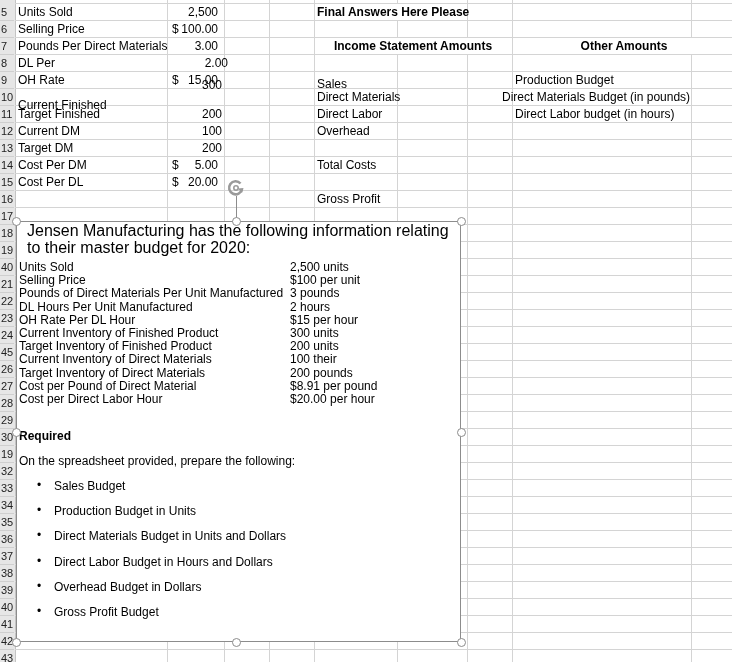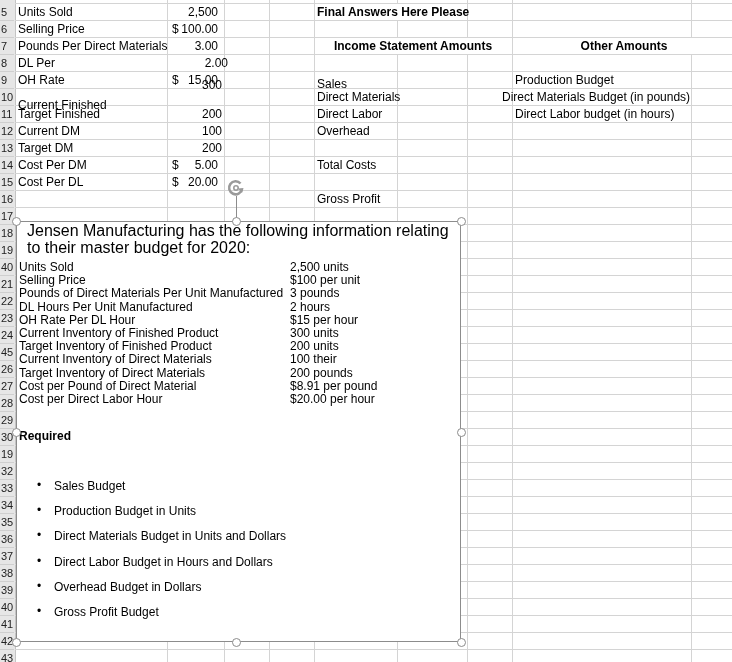--- a/index.html
+++ b/index.html
@@ -253,20 +253,21 @@
     <div class="tb-row">
         <span class="k">Cost per Pound of Direct Material</span>
         <span class="v">$8.91 per pound</span>
       </div>
     <div class="tb-row">
         <span class="k">Cost per Direct Labor Hour</span>
         <span class="v">$20.00 per hour</span>
       </div>
   </div>
   <div class="tb-req">Required</div>
+  <div class="tb-inst">On the spreadsheet provided, prepare the following:</div>
   <ul class="tb-list">
     <li>
         <span class="bul">•</span>
         <span class="lbl">Sales Budget</span>
       </li>
     <li>
         <span class="bul">•</span>
         <span class="lbl">Production Budget in Units</span>
       </li>
     <li>

